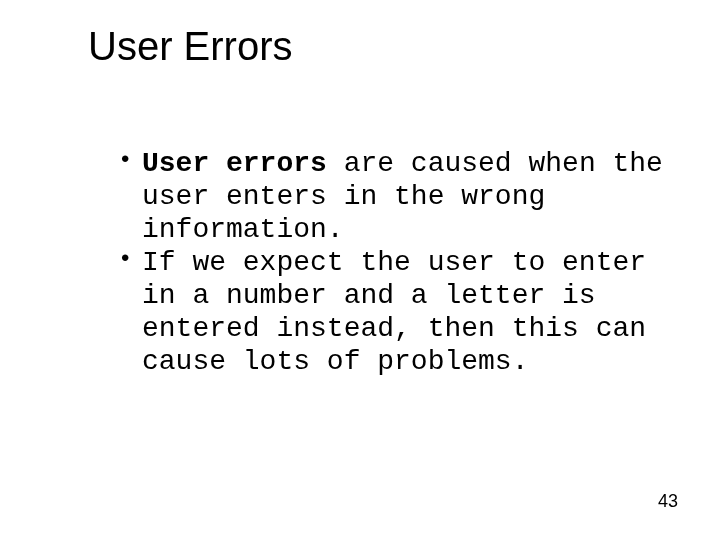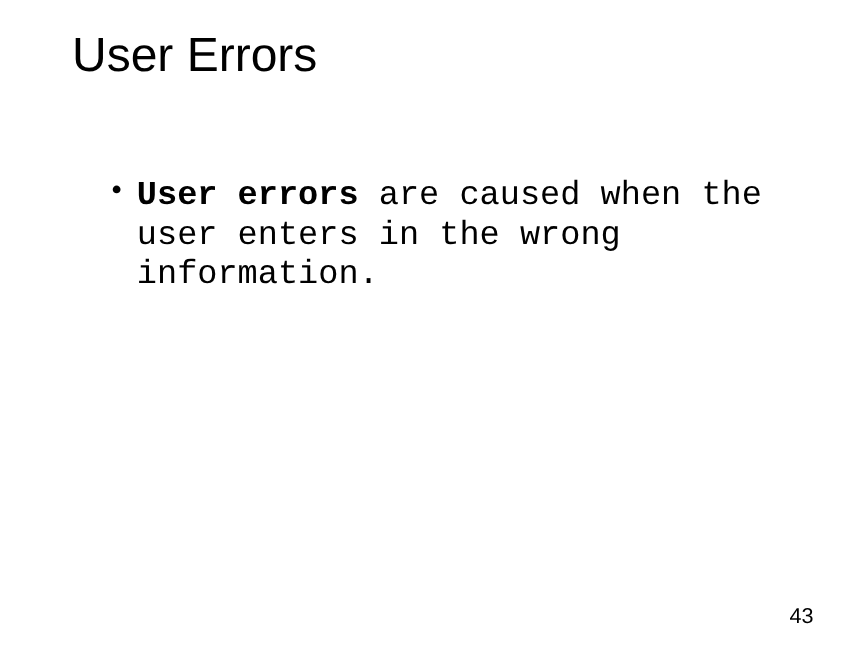--- a/index.html
+++ b/index.html
@@ -7,21 +7,21 @@
   body {
     background: #ffffff;
     font-family: Arial, Helvetica, sans-serif;
     color: #000000;
     position: relative;
   }
   .slide {
     width: 720px;
     height: 540px;
     position: relative;
-    padding: 24px 48px 0 60px;
+    padding: 24px 48px 0 88px;
   }
   .title {
     font-size: 40px;
     font-weight: 400;
     margin-bottom: 78px;
     letter-spacing: 0px;
   }
   .bullets {
     list-style: none;
     padding-left: 30px;
@@ -37,29 +37,32 @@
   .bullets li::before {
     content: "•";
     position: absolute;
     left: 0;
     top: 0;
     font-size: 24px;
   }
   .bold { font-weight: 700; }
   .page-number {
     position: absolute;
-    bottom: 16px;
+    bottom: 28px;
     right: 42px;
     font-size: 18px;
   }
 </style>
 </head>
 <body>
 
 <div class="slide">
   <h1 class="title">User Errors</h1>
   <ul class="bullets">
     <li>
       <span class="bold">User errors</span><span> are caused when the user enters in the wrong information.</span>
     </li>
+    <li>
+      <span class="bold"></span><span>If we expect the user to enter in a number and a letter is entered instead, then this can cause lots of problems.</span>
+    </li>
   </ul>
   <div class="page-number">43</div>
 </div>
 
 </body></html>

